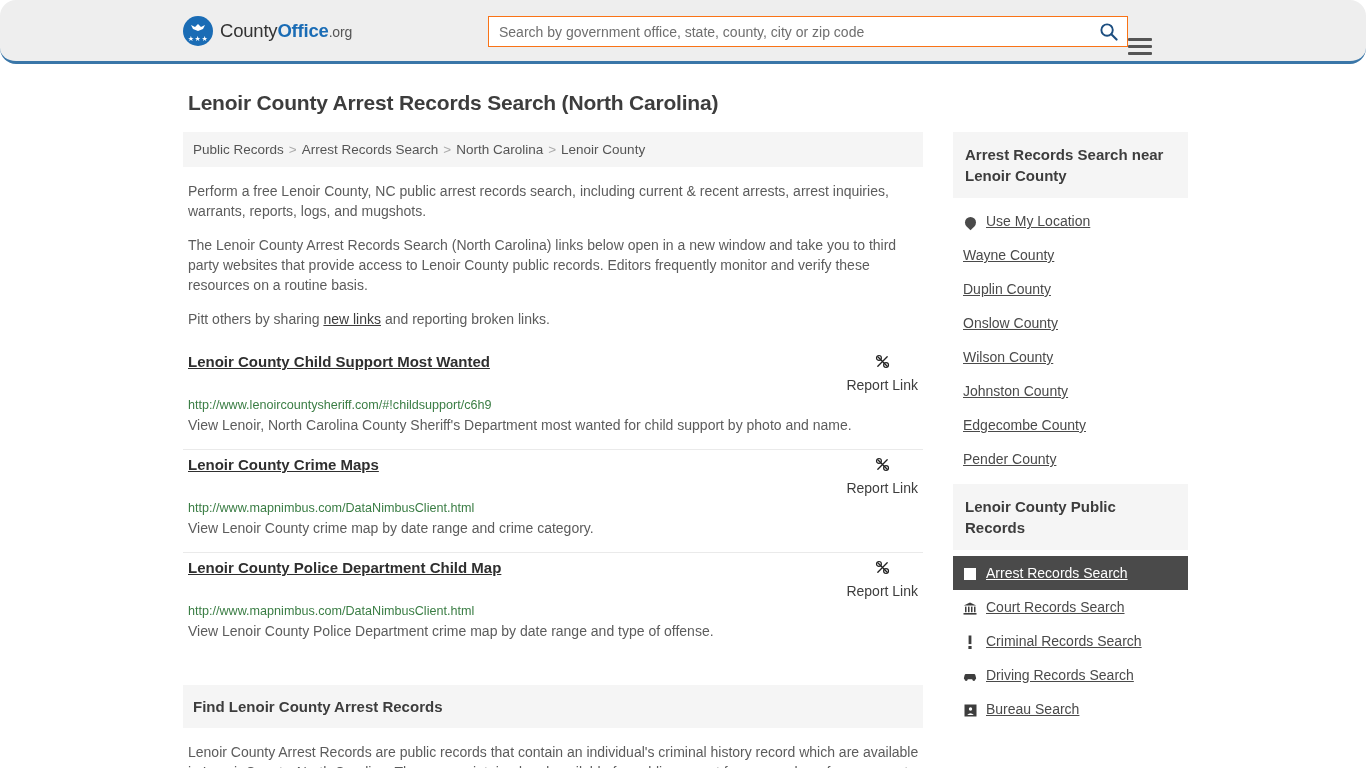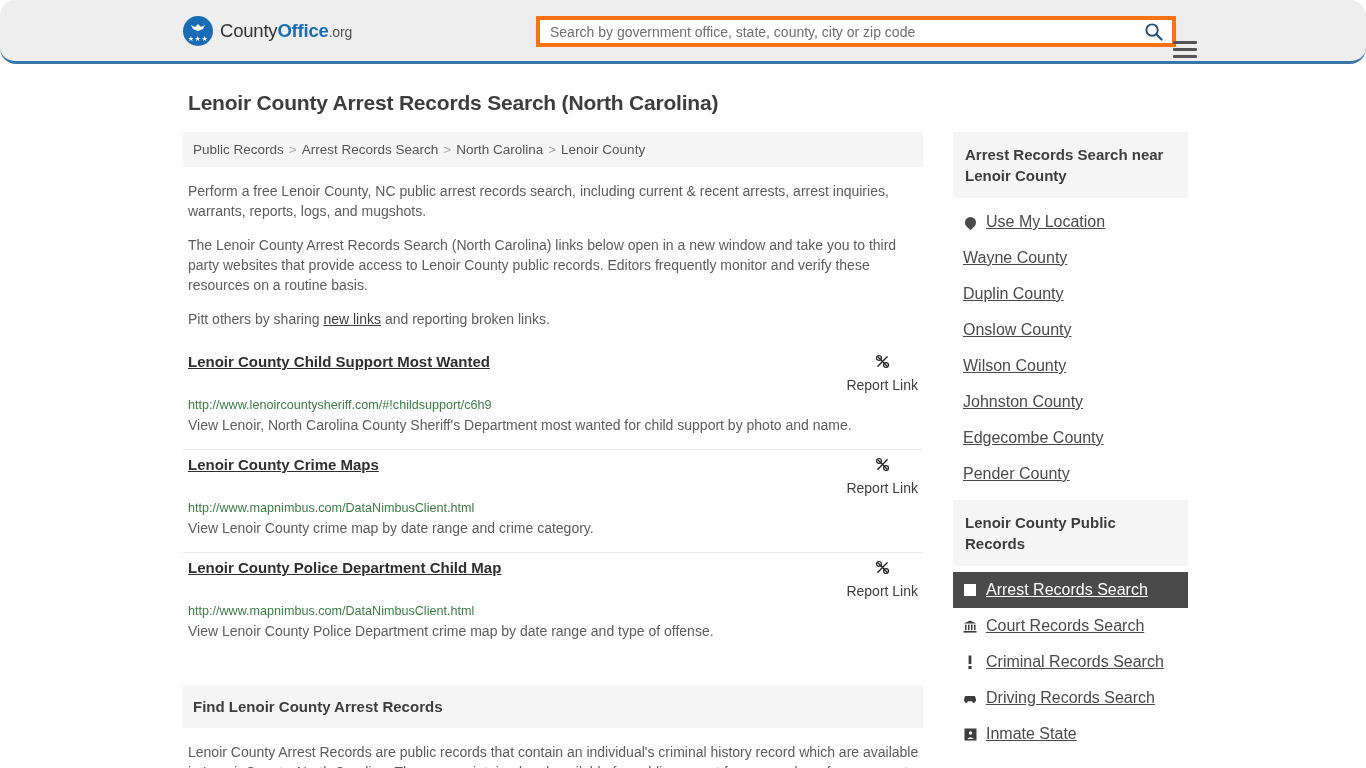--- a/index.html
+++ b/index.html
@@ -74,24 +74,23 @@
   .brand-text .b-county { font-weight: normal; color: #333; }
   .brand-text .b-org { font-size: 14px; color: #555; }
 
   .search-wrap {
     position: absolute;
     left: 305px;
     top: 16px;
     width: 640px;
     height: 31px;
     background: #ffffff;
-    border: 4px solid #f97316;
-    display: flex;
-    align-items: center;
-    margin-left: 48px;
+    border: 1px solid #f97316;
+    display: flex;
+    align-items: center;
   }
   .search-input {
     flex: 1;
     border: none;
     outline: none;
     background: transparent;
     font-family: "Liberation Sans", sans-serif;
     font-size: 14px;
     color: #333;
     padding: 0 10px;
@@ -240,24 +239,24 @@
     background: #f5f5f5;
     padding: 12px 12px;
     font-size: 15px;
     font-weight: bold;
     color: #3d3d3d;
     line-height: 21px;
   }
   .side-list { padding: 6px 0 0 0; }
   .side-row {
     display: flex;
-    align-items: center;
+    align-items: flex-end;
     gap: 9px;
     padding: 9px 10px;
-    font-size: 16px;
+    font-size: 14px;
   }
   .side-row a {
     color: #4a4a4a;
     text-decoration: underline;
   }
   .side-row.active {
     background: #4a4a4a;
   }
   .side-row.active a { color: #ffffff; }
   .side-icon {
@@ -475,21 +474,21 @@
           </div>
 
           <div class="side-row">
             <span class="side-icon">
               <svg width="13" height="13" viewBox="0 0 13 13">
                 <rect x="0.5" y="0.5" width="12" height="12" fill="#3d3d3d"></rect>
                 <circle cx="6.5" cy="5" r="1.7" fill="#ffffff"></circle>
                 <path d="M3.2 11 Q6.5 7.6 9.8 11 Z" fill="#ffffff"></path>
               </svg>
             </span>
-            <a href="#">Inmate State</a>
+            <a href="#">Bureau Search</a>
           </div>
 
         </div>
       </div>
 
     </div>
 
   </div>
 </div>
 

